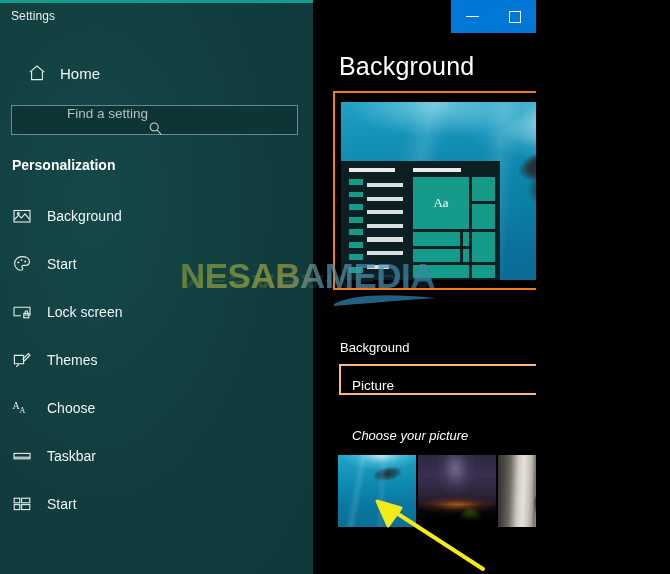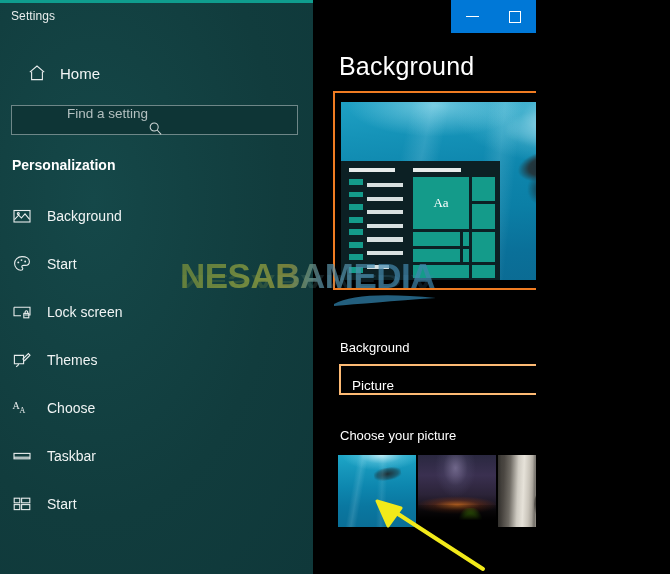--- a/index.html
+++ b/index.html
@@ -363,21 +363,21 @@
     width: 110px; height: 16px;
   }
 
   
   .field-label {
     position: absolute;
     font-size: 13px;
     color: #ffffff;
   }
   #lbl-background { left: 27px; top: 340px; }
-  #lbl-choose     { left: 27px; top: 428px; }
+  #lbl-choose     { left: 39px; top: 428px; font-style: italic; }
 
   .dropdown {
     position: absolute;
     left: 26px; top: 364px;
     width: 277px; height: 31px;
     border: 2px solid #fdba74;
     background: #000000;
     display: flex;
     align-items: flex-end;
     padding: 0 10px 0 11px;

